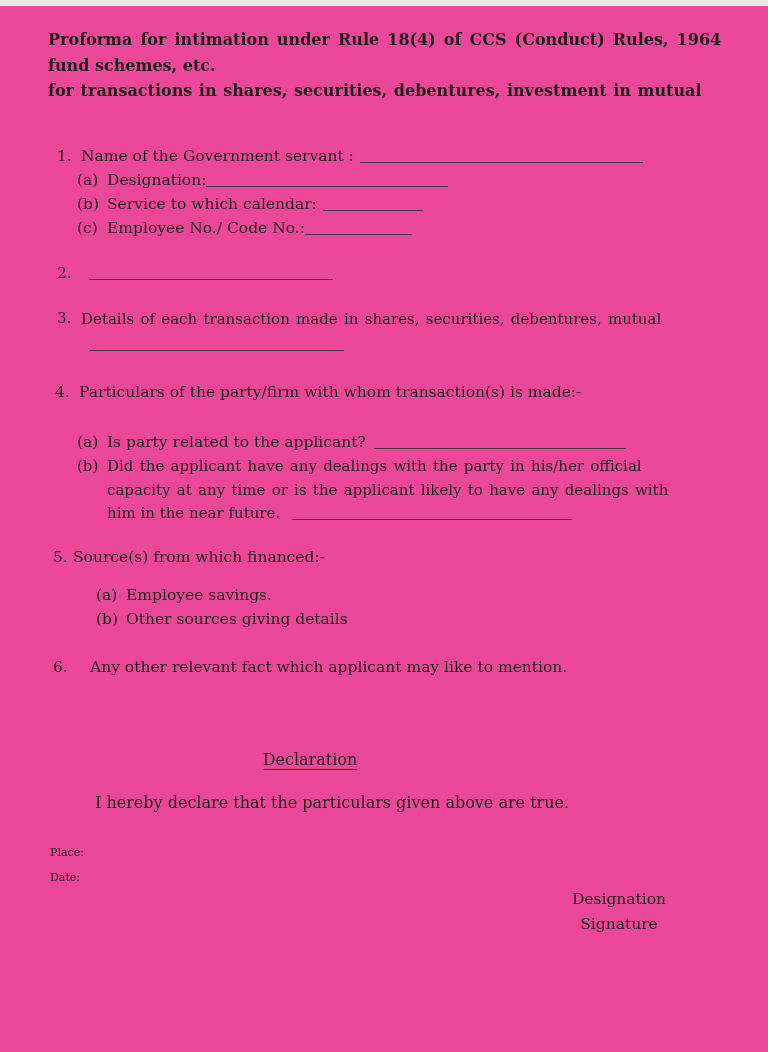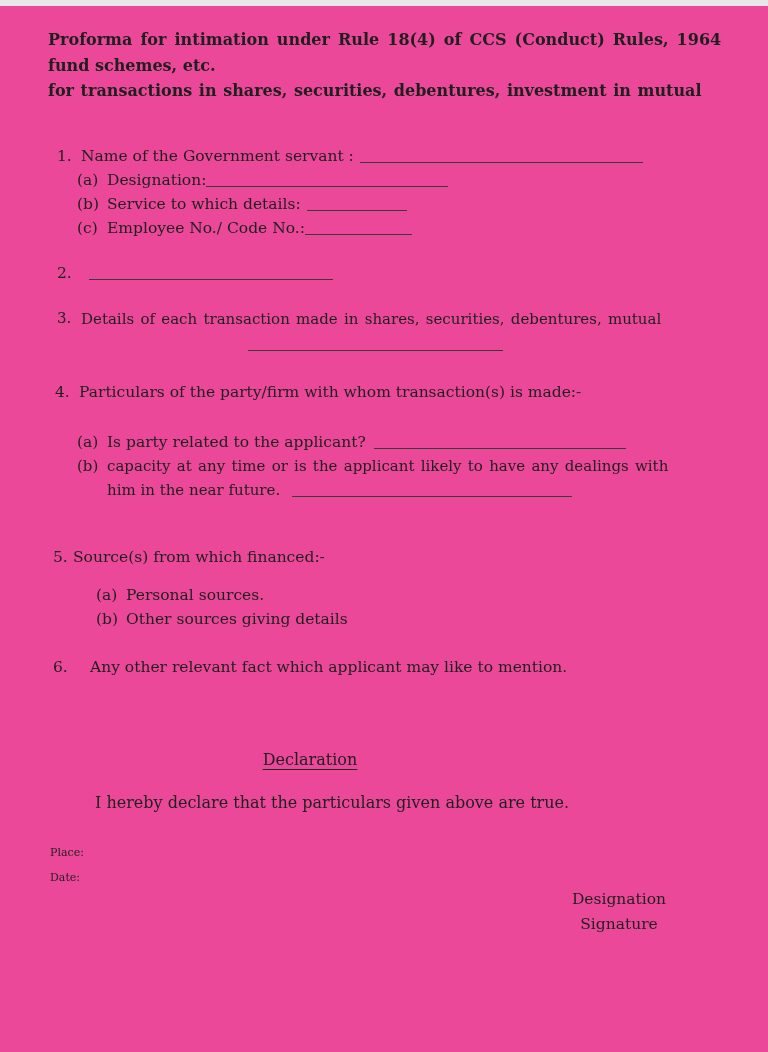--- a/index.html
+++ b/index.html
@@ -23,21 +23,21 @@
   .numw30 { width:30px; }
   .numw20 { width:20px; }
   .numw37 { width:37px; }
   .blank {
     display:inline-block; height:12px; vertical-align:-2px;
     border-bottom:1.5px solid #3a3a3a;
   }
   .mlines { font-size:15px; }
   .mlines .ln { white-space:nowrap; }
   .ws { word-spacing:1.5px; }
-  .lh25 .ln { line-height:25px;text-align:center; }
+  .lh25 .ln { line-height:25px; }
   .lh235 .ln { line-height:23.5px; }
   .decl-head {
     position:absolute; top:744px; left:0; width:620px; text-align:center;
     font-size:16px;
   }
   .decl-head span {
     text-decoration:underline; text-underline-offset:4px; text-decoration-thickness:1px;
   }
   .decl-statement {
     position:absolute; left:95px; top:787px; font-size:16px;
@@ -65,21 +65,21 @@
     <span class="num numw24">1.</span>
     <span><span>Name of the Government servant :</span><span class="blank" style="width:283px; margin-left:6px;"></span></span>
   </div>
 
   <div class="row" style="left:77px; top:163px;">
     <span class="num numw30">(a)</span>
     <span><span>Designation:</span><span class="blank" style="width:242px;"></span></span>
   </div>
   <div class="row" style="left:77px; top:187px;">
     <span class="num numw30">(b)</span>
-    <span><span>Service to which details:</span><span class="blank" style="width:100px; margin-left:6px;"></span></span>
+    <span><span>Service to which calendar:</span><span class="blank" style="width:100px; margin-left:6px;"></span></span>
   </div>
   <div class="row" style="left:77px; top:211px;">
     <span class="num numw30">(c)</span>
     <span><span>Employee No./ Code No.:</span><span class="blank" style="width:107px;"></span></span>
   </div>
 
   <div class="row" style="left:57px; top:256px;">
     <span class="num numw24">2.</span>
     <span><span class="blank" style="width:244px; margin-left:8px;"></span></span>
   </div>
@@ -98,32 +98,33 @@
   </div>
 
   <div class="row" style="left:77px; top:425px;">
     <span class="num numw30">(a)</span>
     <span><span>Is party related to the applicant?</span><span class="blank" style="width:252px; margin-left:8px;"></span></span>
   </div>
 
   <div class="row mlines lh235" style="left:77px; top:449px;">
     <span class="num numw30">(b)</span>
     <span>
+      <div class="ln ws">Did the applicant have any dealings with the party in his/her official</div>
       <div class="ln ws">capacity at any time or is the applicant likely to have any dealings with</div>
       <div class="ln"><span>him in the near future.</span><span class="blank" style="width:280px; margin-left:12px;"></span></div>
     </span>
   </div>
 
   <div class="row" style="left:53px; top:540px;">
     <span class="num numw20">5.</span>
     <span>Source(s) from which financed:-</span>
   </div>
   <div class="row" style="left:96px; top:578px;">
     <span class="num numw30">(a)</span>
-    <span>Personal sources.</span>
+    <span>Employee savings.</span>
   </div>
   <div class="row" style="left:96px; top:602px;">
     <span class="num numw30">(b)</span>
     <span>Other sources giving details</span>
   </div>
 
   <div class="row" style="left:53px; top:650px;">
     <span class="num numw37">6.</span>
     <span>Any other relevant fact which applicant may like to mention.</span>
   </div>

